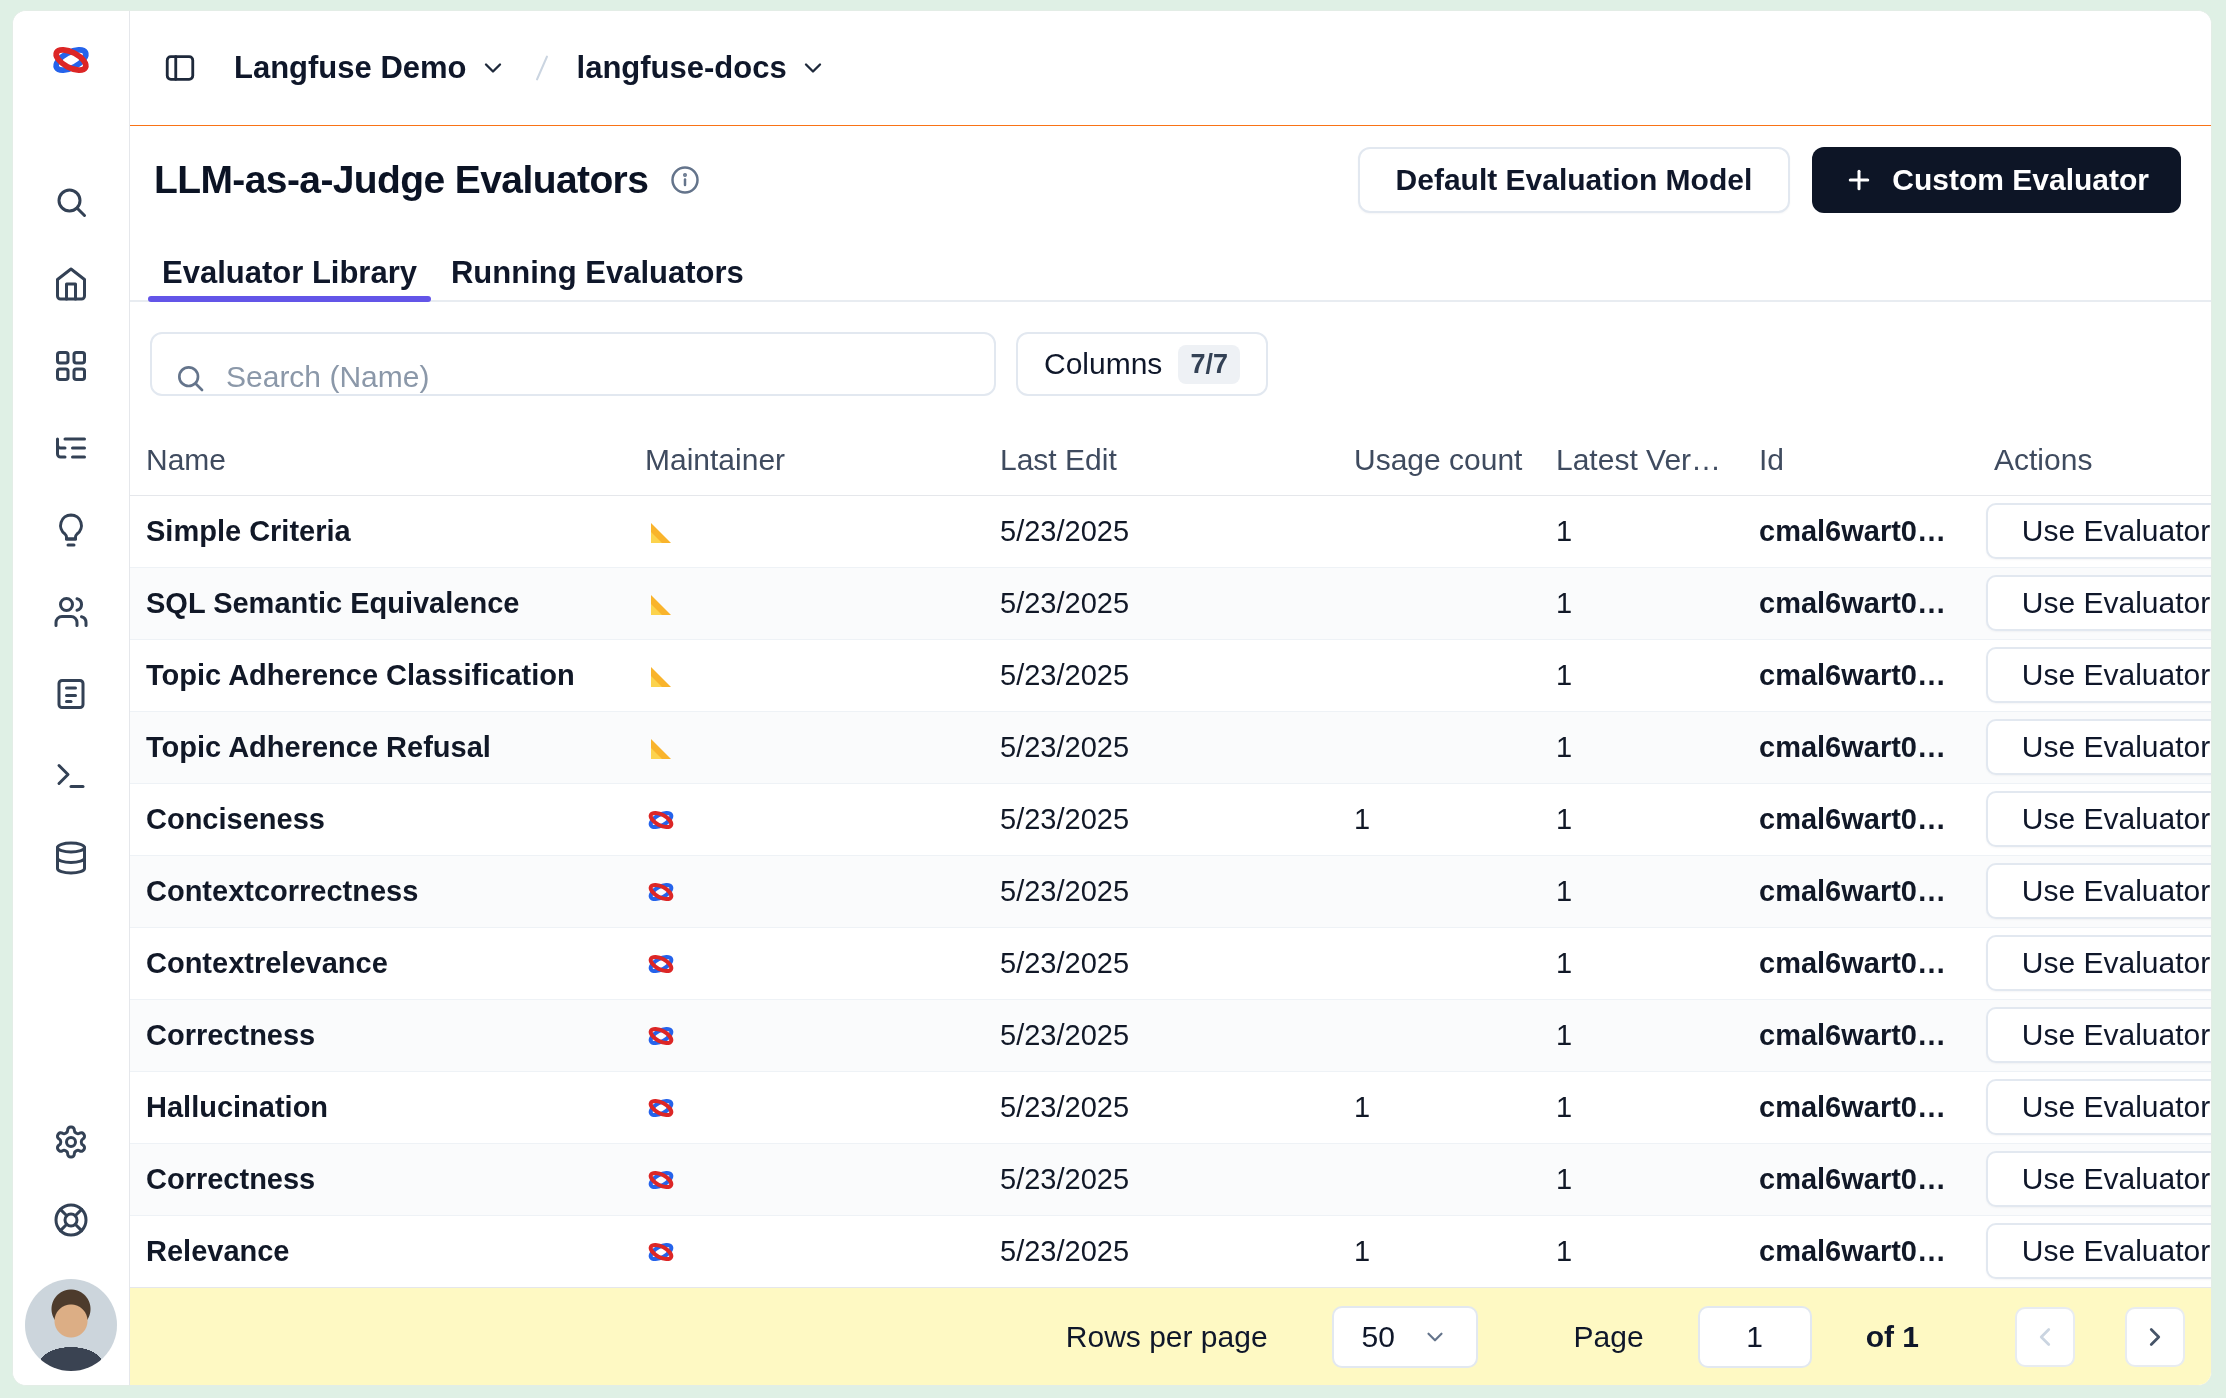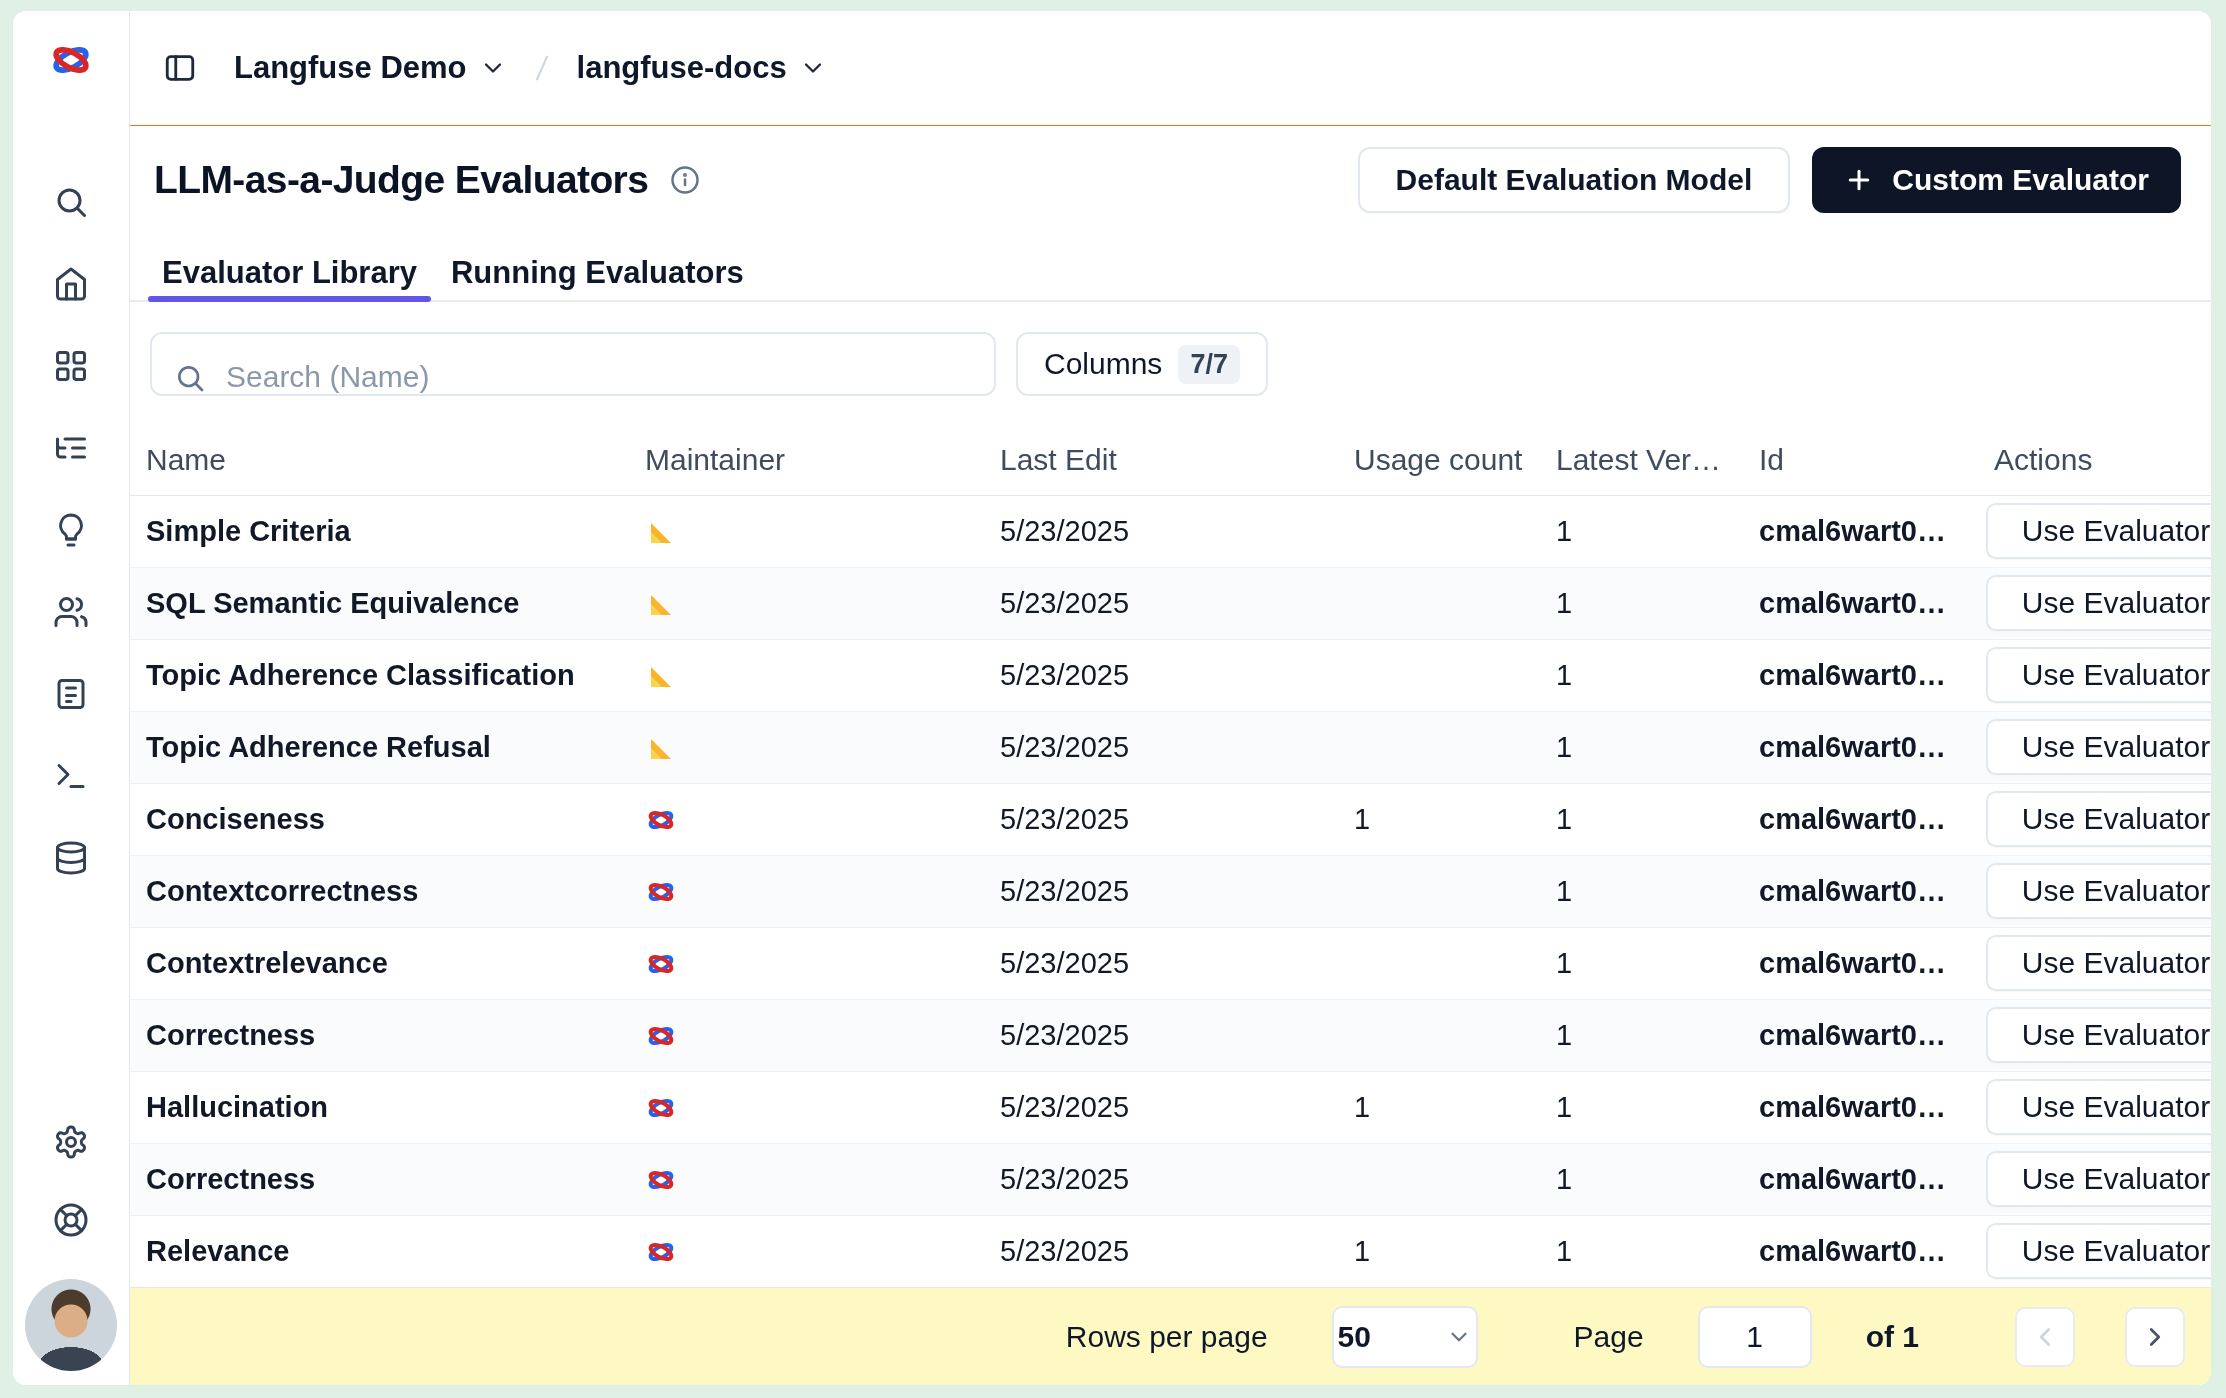--- a/index.html
+++ b/index.html
@@ -111,22 +111,22 @@
   }
   
   .footer {
     position: absolute; left: 0; right: 0; bottom: 0; height: 98px; background: #fef9c3;
     border-top: 1px solid #e5e7eb; display: flex; align-items: center; justify-content: flex-end;
     padding-right: 26px; font-size: 30px; color: #0f172a; gap: 36px;
   }
   .rpp-label { font-weight: 400; }
   .select-box {
     margin-left: 28px; width: 146px; height: 62px; border: 2px solid #e2e8f0; border-radius: 10px;
-    display: flex; align-items: center; justify-content: space-between; padding: 0 4px;
-    font-size: 30px; font-weight: 700; cursor: pointer; background: #fff;
+    display: flex; align-items: center; justify-content: space-between; padding: 0 28px;
+    font-size: 30px; font-weight: 400; cursor: pointer; background: #fff;
   }
   .select-box svg { width: 26px; height: 26px; color: #64748b; }
   .page-label { margin-left: 60px; }
   .page-input {
     margin-left: 18px; width: 114px; height: 62px; border: 2px solid #e2e8f0; border-radius: 10px;
     text-align: center; font-size: 30px; font-family: inherit; color: #0f172a; outline: none; background: #fff;
   }
   .of-label { margin-left: 18px; font-weight: 600; }
   .nav-btn {
     width: 60px; height: 60px; border: 2px solid #e8ecf1; border-radius: 10px; background: #fff;

